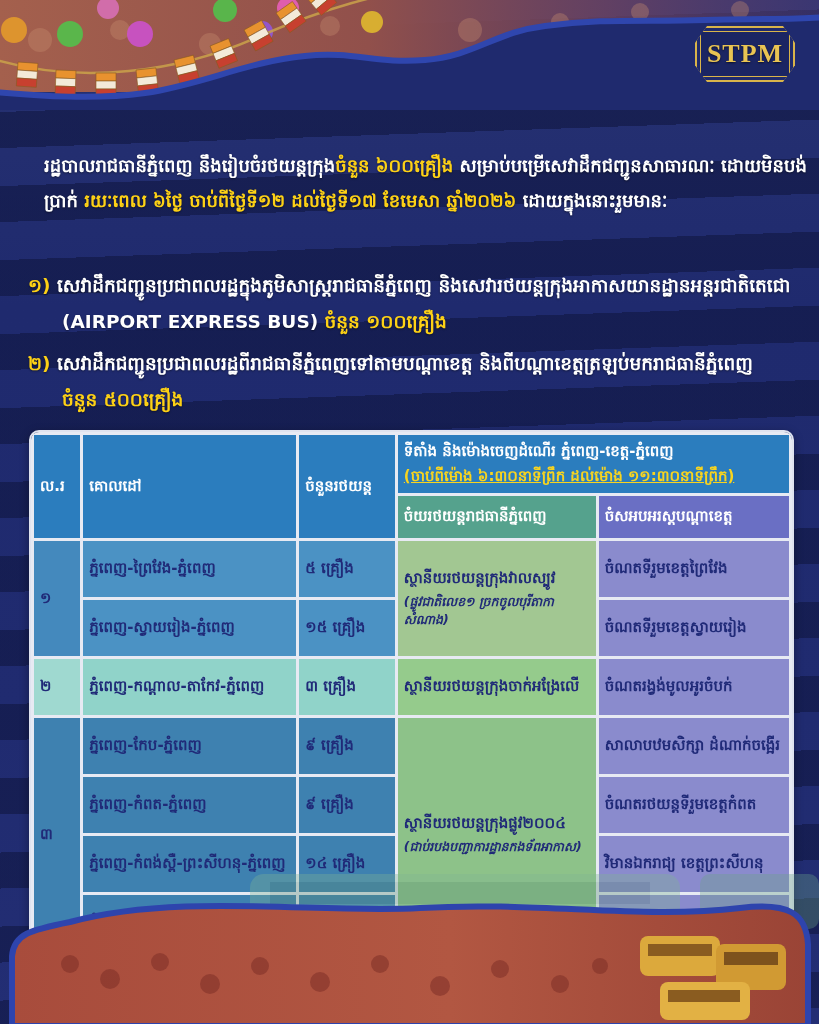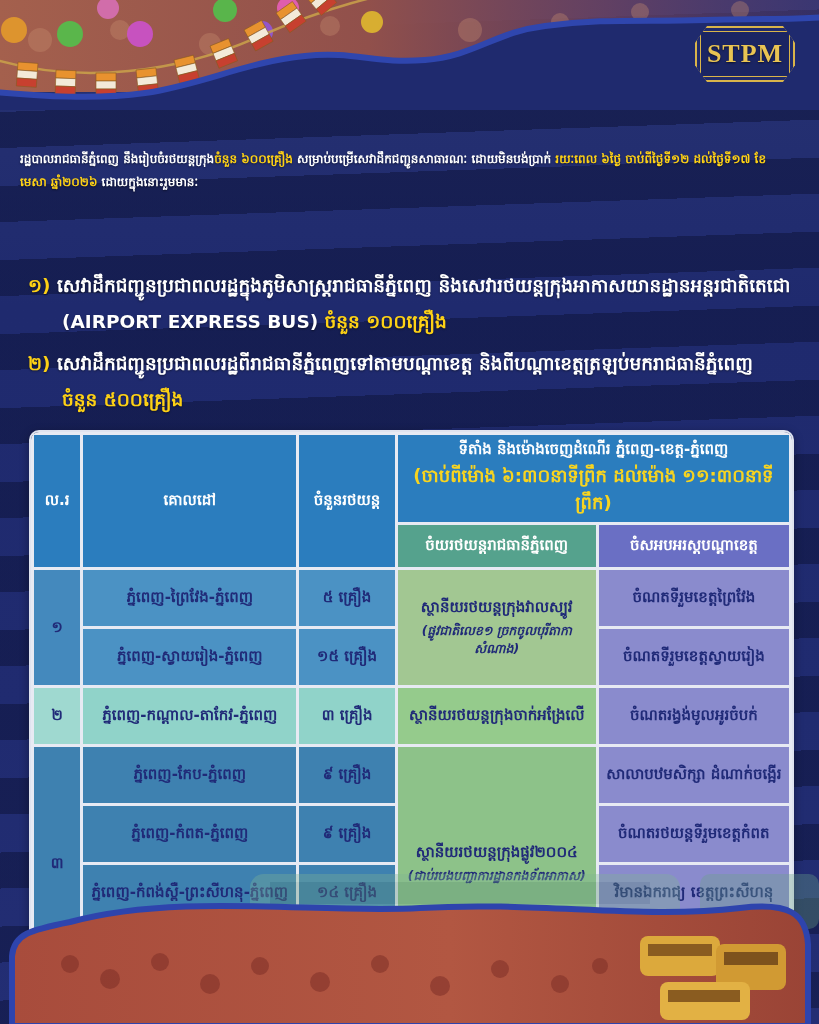--- a/index.html
+++ b/index.html
@@ -29,50 +29,50 @@
     font-weight:700;font-size:26px;letter-spacing:1px;text-shadow:0 1px 2px rgba(0,0,0,.6);
   }
   
   .poster-title{
     position:absolute;top:88px;left:0;width:819px;margin:0;
     text-align:center;color:#f8d41f;font-size:27px;font-weight:700;
     text-shadow:0 2px 3px rgba(0,0,0,.5);
   }
   
   .intro{
-    position:absolute;top:148px;left:20px;width:764px;
-    color:#ffffff;font-size:12px;font-weight:700;line-height:1.95;
+    position:absolute;top:148px;left:44px;width:764px;
+    color:#ffffff;font-size:18px;font-weight:700;line-height:1.95;
     text-shadow:0 1px 2px rgba(0,0,0,.45);
   }
   .yellow{color:#fdd116;}
   .items{position:absolute;top:268px;left:28px;width:766px;}
   .item{
     color:#ffffff;font-size:18.5px;font-weight:700;line-height:1.95;
     padding-left:34px;text-indent:-34px;margin-bottom:6px;
     text-shadow:0 1px 2px rgba(0,0,0,.45);
   }
   .item-marker{color:#fdd116;}
   
   .table-wrap{
     position:absolute;top:430px;left:29px;width:761px;
     border:2px solid #dfe3ef;border-radius:10px;overflow:hidden;
     box-shadow:0 3px 10px rgba(0,0,0,.35);
   }
   table.bus-table{width:100%;border-collapse:collapse;table-layout:fixed;}
   .bus-table th,.bus-table td{
-    border:3px solid #e7eaf3;text-align:center;vertical-align:middle;
+    border:3px solid #e7eaf3;text-align:left;vertical-align:middle;
     padding:4px 6px;font-weight:700;
   }
   .bus-table th{color:#ffffff;font-size:15px;}
   .bus-table td{color:#202a78;font-size:15px;}
   .th-main{background:#2b7dbe;height:56px;}
   .th-loc{background:#2b7dbe;height:50px;}
   .th-pp{background:#55a28d;height:34px;font-size:14.5px;}
   .th-prov{background:#6a6fc4;height:34px;font-size:14.5px;}
-  .loc-sub{color:#f8d41f;font-size:18px;margin-top:3px;}
+  .loc-sub{color:#f8d41f;font-size:15px;margin-top:3px;text-decoration:underline;}
   .g1{background:#4b92c4;}
   .g1-no{background:#4489bd;}
   .g2{background:#90d3c9;}
   .g2-no{background:#9fd9d0;}
   .g3{background:#3e81b0;}
   .station-g1{background:#a2c792;}
   .station-g2{background:#95cb8c;}
   .station-g3{background:#8dc289;}
   .prov{background:#8a8bcd;margin-left:24px;}
   .station-note{display:block;font-size:12.5px;margin-top:4px;font-weight:700;font-style:italic;}

